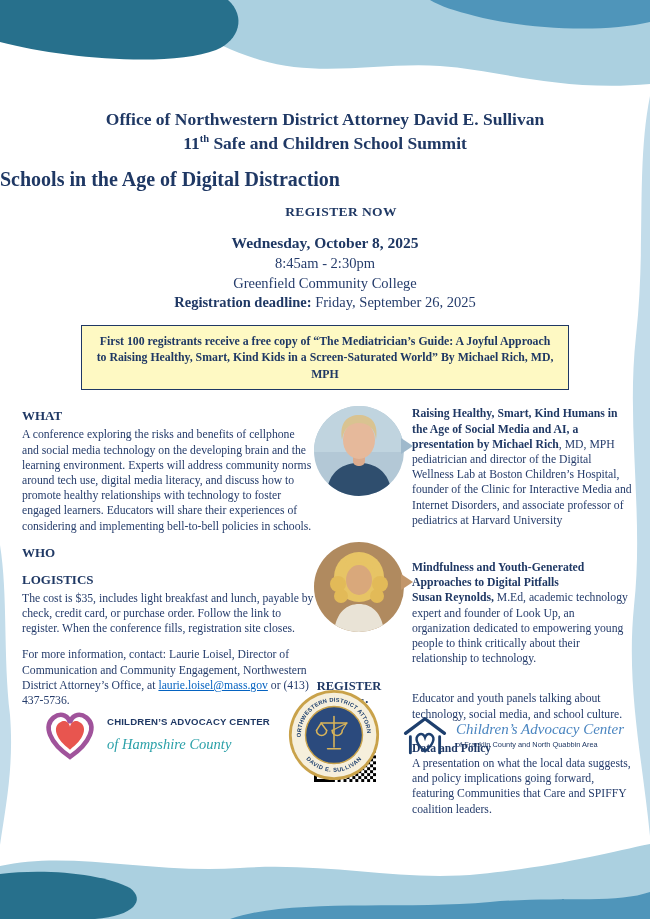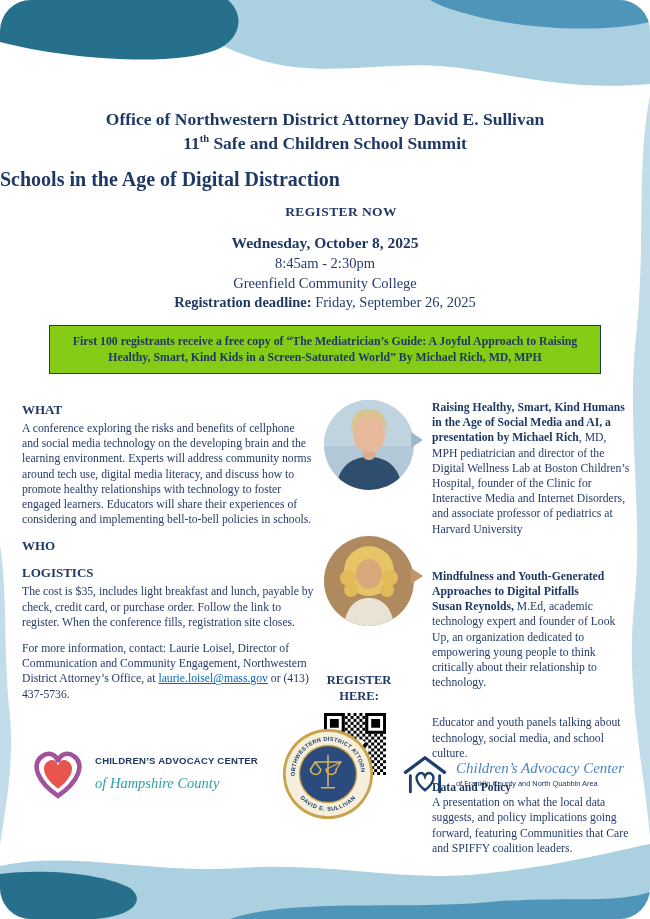--- a/index.html
+++ b/index.html
@@ -2,21 +2,21 @@
 <html><head>
 <meta charset="utf-8">
 <style>
   * { margin:0; padding:0; box-sizing:border-box; }
   html,body { background:#ffffff; }
   body {
     width:650px; height:919px;
     font-family:"Liberation Serif", serif;
     color:#253c6b;
   }
-  .page { position:relative; width:650px; height:919px; overflow:hidden; background:#fff;border-radius:31px; }
+  .page { position:relative; width:650px; height:919px; overflow:hidden; background:#fff; }
   .deco { position:absolute; pointer-events:none; z-index:0; }
   .deco.top { top:0; left:0; }
   .deco.bottom { bottom:0; left:0; }
   .deco.right-sliver { top:96px; right:0; }
   .deco.left-sliver { top:545px; left:0; }
   .content { position:relative; z-index:1; }
 
   .title {
     margin:108px 20px 0; text-align:center;
     font-size:17.5px; font-weight:bold; color:#1f3864; line-height:1.35;
@@ -29,27 +29,27 @@
   .register-now {
     display:block; margin-top:13px; text-align:center;
     font-size:13.5px; font-weight:bold; letter-spacing:.4px;
     color:#1f3864; text-decoration:none; cursor:pointer;margin-left:32px;
   }
   .event-block { margin-top:13px; text-align:center; font-size:14.5px; line-height:1.35; color:#253c6b; }
   .event-block .date { font-size:15.5px; font-weight:bold; color:#1f3864; }
   .event-block .bold { font-weight:bold; color:#1f3864; }
 
   .promo-box {
-    width:552px; margin:12px auto 0;
-    border:1.5px solid #1f3864; background:#84cc16;
+    width:488px; margin:12px auto 0;
+    border:1.5px solid #1f3864; background:#fef9c3;
     padding:7px 12px; text-align:center;
     font-size:11.8px; font-weight:bold; color:#1f3864; line-height:1.4;
   }
 
-  .columns { display:flex; margin:26px 18px 0 22px; gap:10px; }
+  .columns { display:flex; margin:16px 18px 0 22px; }
   .col-left { width:292px; flex:none; }
   .col-left h3 { font-size:13px; font-weight:bold; color:#1f3864; margin:11px 0 3px; }
   .col-left h3:first-child { margin-top:2px; }
   .col-left p { font-size:11.7px; line-height:1.3; }
   .col-left p.contact { margin-top:11px; }
   .email-link { color:#0563c1; text-decoration:underline; cursor:pointer; }
 
   .col-mid { width:98px; flex:none; display:flex; flex-direction:column; }
   .photo { position:relative; width:90px; height:90px; }
   .photo svg { display:block; }
@@ -68,21 +68,21 @@
 
   .col-right { flex:1; }
   .col-right p { font-size:11.7px; line-height:1.3; }
   .col-right b, .col-right .bold { font-weight:bold; color:#1f3864; }
   .col-right .block { display:block; }
   .col-right .sp1 { margin-bottom:32px; }
   .col-right .sp2 { margin-bottom:25px; }
   .col-right .sp3 { margin-bottom:19px; }
 
   .logos {
-    position:absolute; left:0; right:0; bottom:36px; z-index:2;
+    position:absolute; left:12px; right:0; bottom:36px; z-index:2;
     display:flex; justify-content:space-between;
     padding:0 26px;
   }
   .logo { display:flex; align-items:center; gap:5px; }
   .hamp-text .l1 {
     font-family:"Liberation Sans", sans-serif; font-weight:bold;
     font-size:9.6px; color:#1f3864; letter-spacing:.2px;
   }
   .hamp-text .l2 { font-style:italic; font-size:14.5px; color:#2aa0a8; margin-top:9px; }
   .frank-text .l1 { font-style:italic; font-size:15px; color:#4a85c0; }

